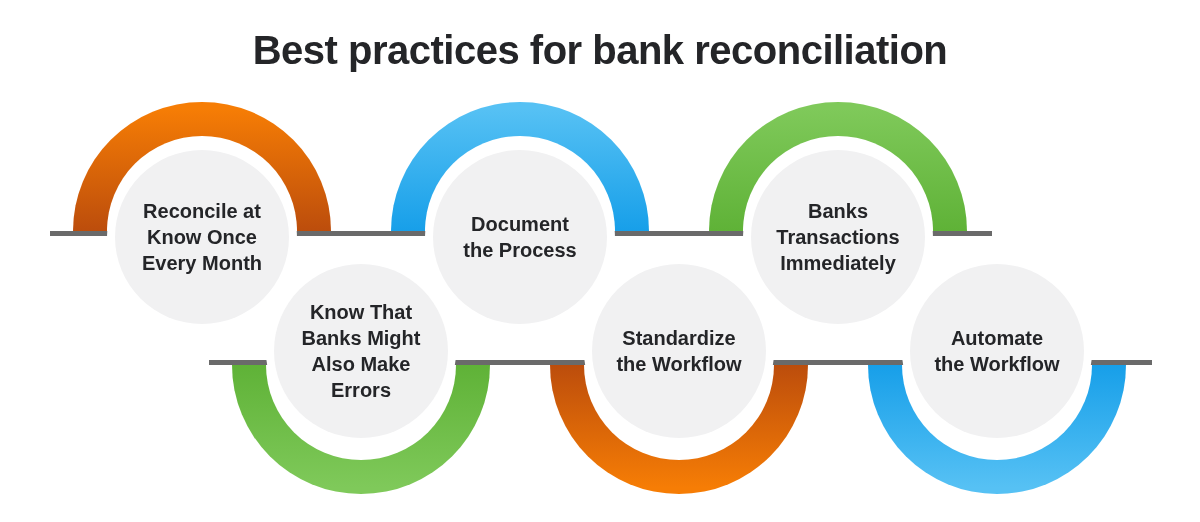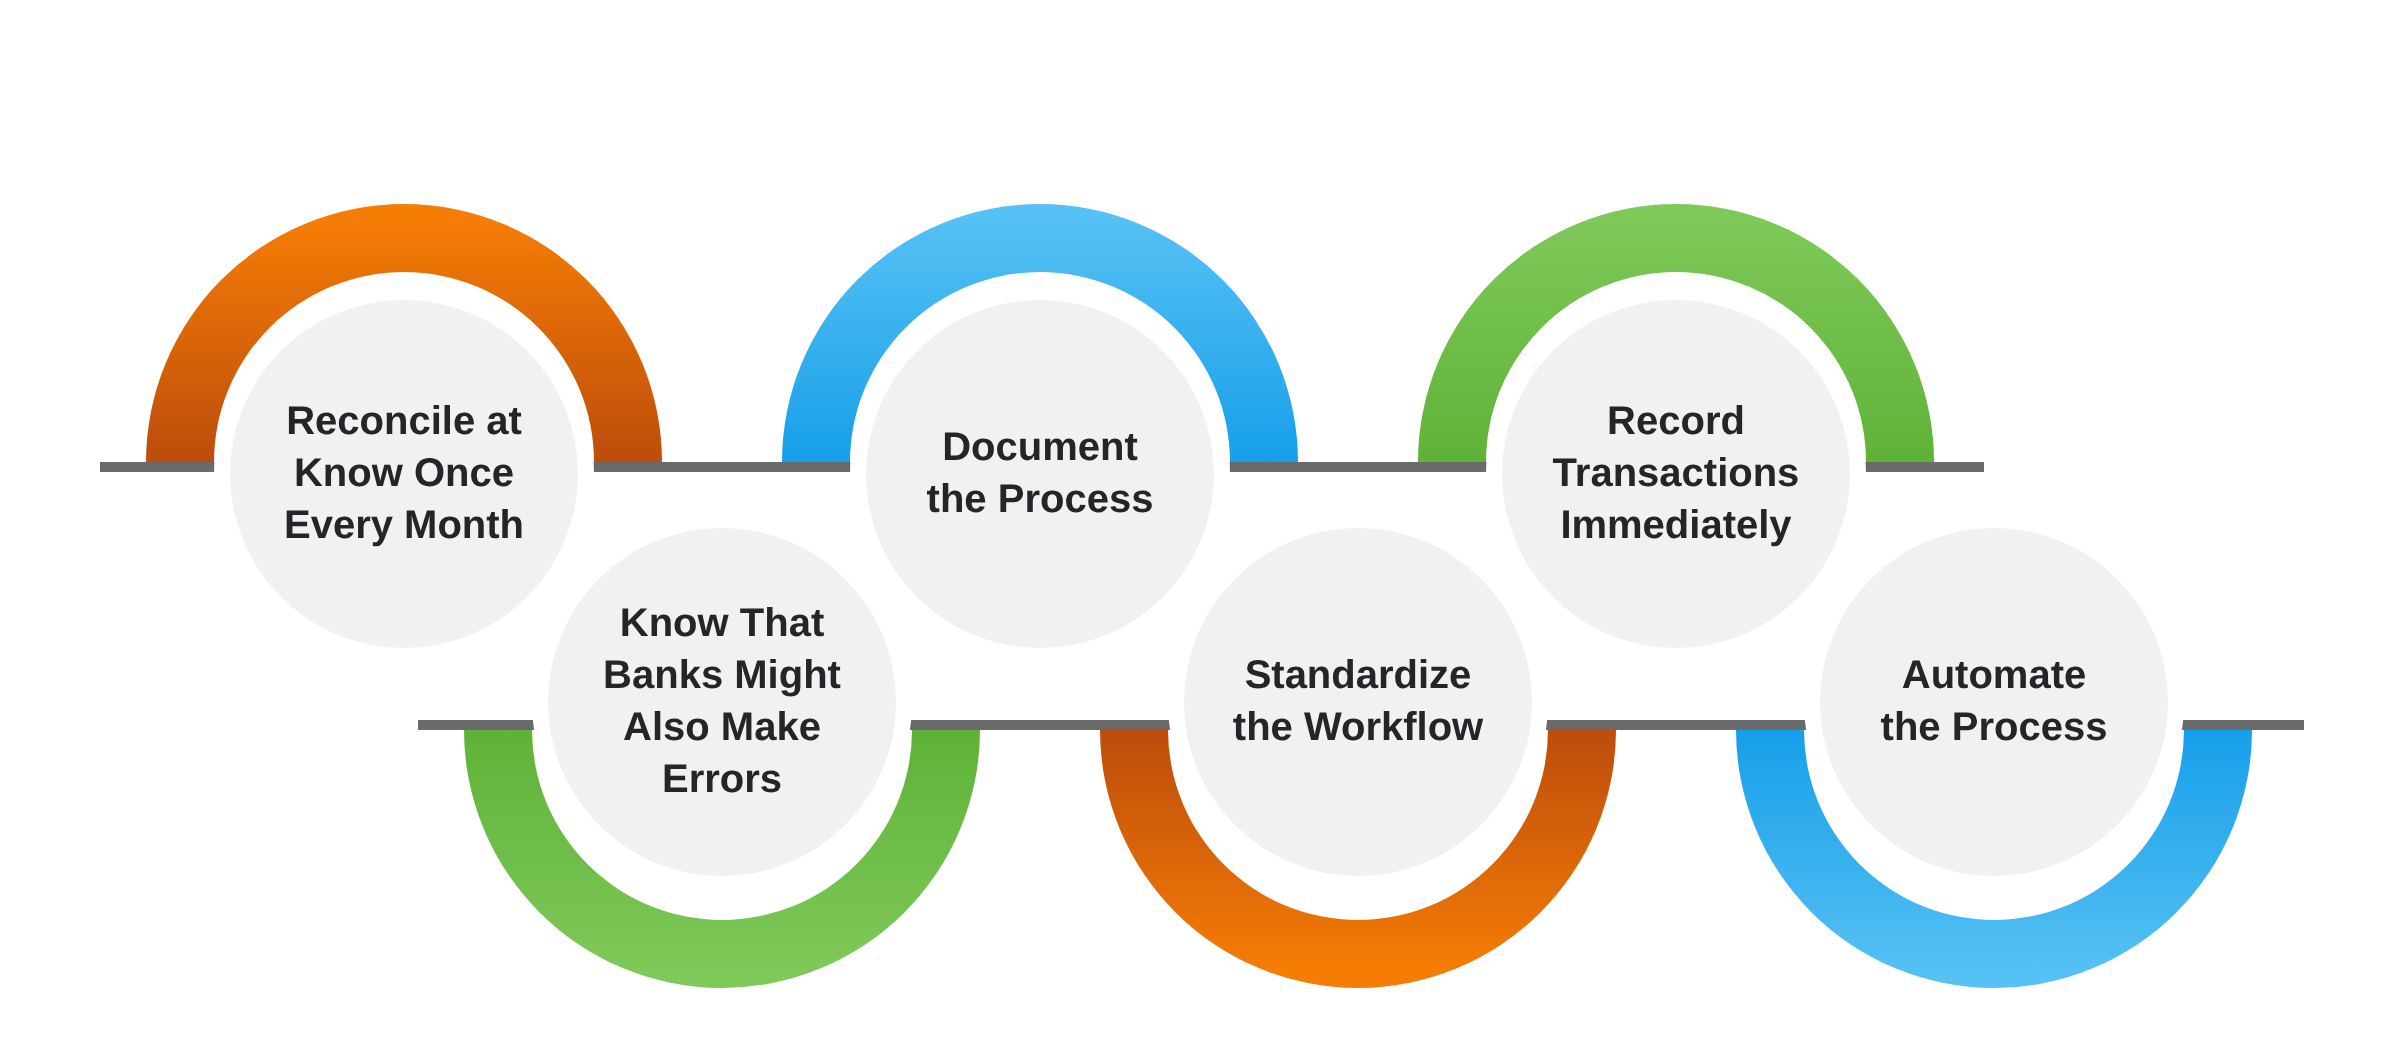--- a/index.html
+++ b/index.html
@@ -80,20 +80,21 @@
   .row-bottom .c-green{background:linear-gradient(0deg,var(--green-light,#7fc95a) 5%,var(--green-dark,#5fb237) 100%);}
 
   .s1{--cx:202px}.s2{--cx:520px}.s3{--cx:838px}
   .s4{--cx:361px}.s5{--cx:679px}.s6{--cx:997px}
 </style>
 </head>
 <body>
 
 <div class="canvas">
 
+  <div class="title">Best practices for bank reconciliation</div>
 
   <div class="line line-top"></div>
   <div class="line line-bottom"></div>
 
   <div class="item row-top s1">
     <div class="arc c-orange"></div>
     <div class="arc-hole"></div>
     <div class="bubble">
       <span class="label">Reconcile at
 Know Once
@@ -107,21 +108,21 @@
     <div class="bubble">
       <span class="label">Document
 the Process</span>
     </div>
   </div>
 
   <div class="item row-top s3">
     <div class="arc c-green"></div>
     <div class="arc-hole"></div>
     <div class="bubble">
-      <span class="label">Record
+      <span class="label">Banks
 Transactions
 Immediately</span>
     </div>
   </div>
 
   <div class="item row-bottom s4">
     <div class="arc c-green"></div>
     <div class="arc-hole"></div>
     <div class="bubble">
       <span class="label">Know That
@@ -138,17 +139,17 @@
       <span class="label">Standardize
 the Workflow</span>
     </div>
   </div>
 
   <div class="item row-bottom s6">
     <div class="arc c-blue"></div>
     <div class="arc-hole"></div>
     <div class="bubble">
       <span class="label">Automate
-the Process</span>
+the Workflow</span>
     </div>
   </div>
 
 </div>
 
 </body></html>

